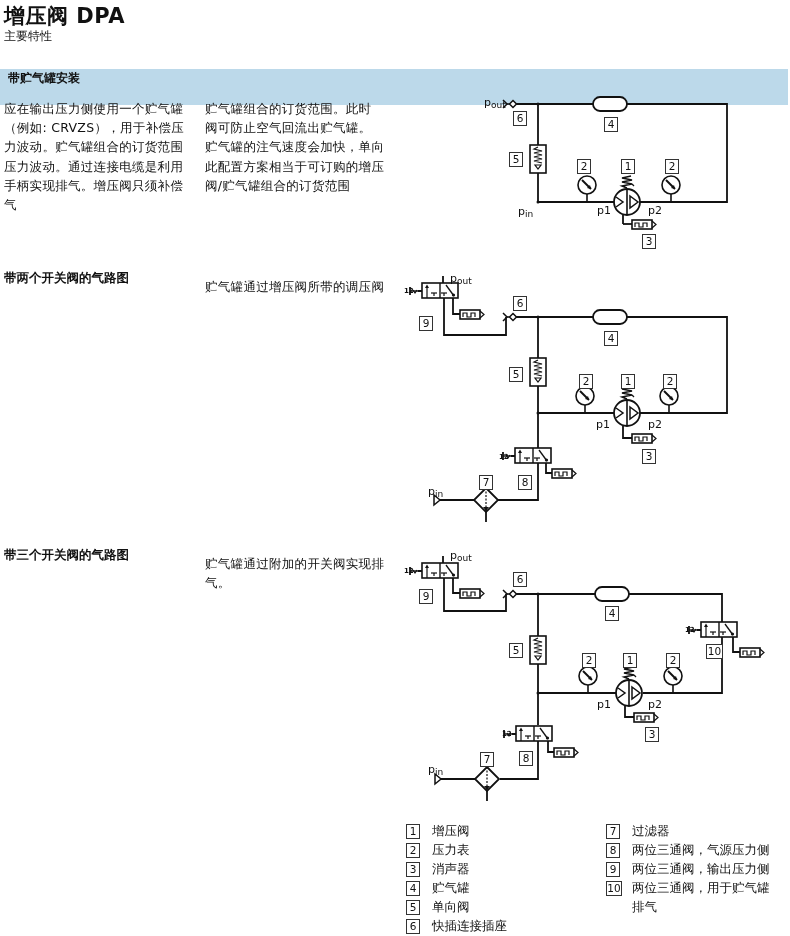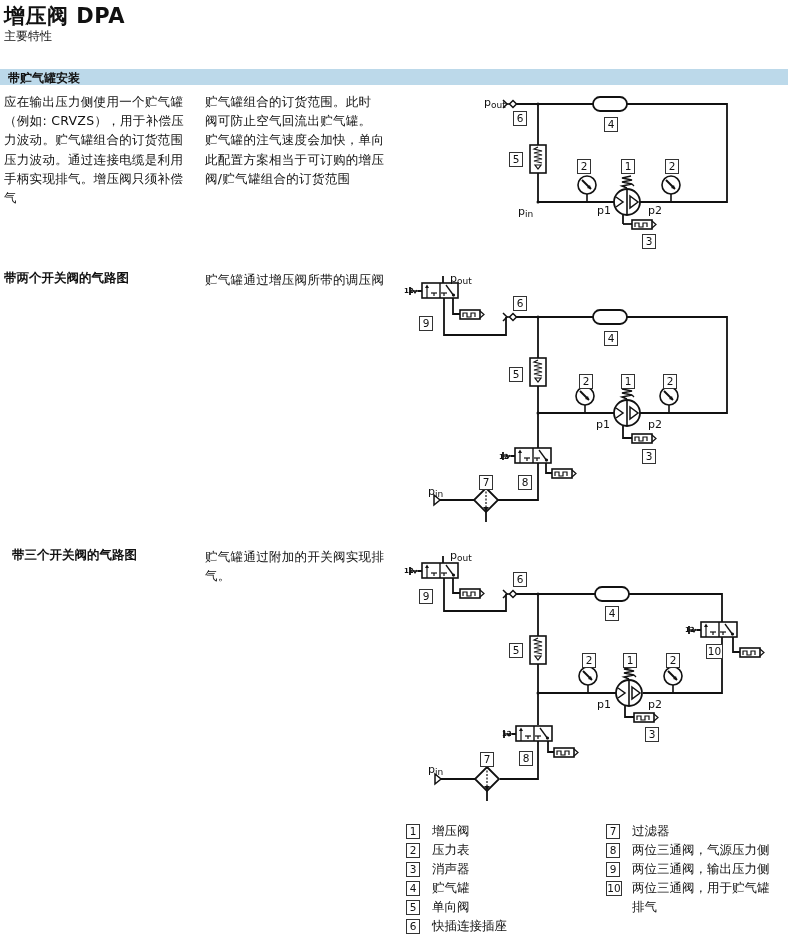--- a/index.html
+++ b/index.html
@@ -1,29 +1,29 @@
 <!DOCTYPE html>
 <html><head>
 <meta charset="utf-8">
 <style>
   html, body { margin:0; padding:0; background:#ffffff; }
   body { width:790px; height:936px; position:relative; overflow:hidden;
          font-family:"DejaVu Sans", "Liberation Sans", sans-serif; color:#111; }
   .abs { position:absolute; }
   #title { left:4px; top:2px; font-size:21px; font-weight:bold; letter-spacing:0.5px; }
   #subtitle { left:4px; top:28px; font-size:12px; }
-  #section-bar { left:0; top:69px; width:788px; height:16px; background:#bcd9ea;text-align:right; }
+  #section-bar { left:0; top:69px; width:788px; height:36px; background:#bcd9ea;text-align:right; }
   #section-bar span { position:absolute; left:8px; top:1px; font-size:12px; font-weight:bold; }
-  .para { font-size:12.5px; line-height:19.2px; letter-spacing:0.3px; }
+  .para { font-size:12.5px; line-height:19.2px; letter-spacing:0.3px;margin-top:7px; }
   #p-left { left:4px; top:92px; width:186px; }
   #p-right { left:205px; top:92px; width:190px; }
   .sub-heading { font-size:12.5px; font-weight:bold; }
   #h2 { left:4px; top:270px; }
   #p2 { left:205px; top:270px; width:190px; }
-  #h3 { left:12px; top:547px; }
+  #h3 { left:4px; top:547px; }
   #p3 { left:205px; top:547px; width:190px; }
   svg.diag { position:absolute; left:0; top:0; width:790px; height:936px; overflow:visible; }
   .legend { position:absolute; font-size:12.5px; }
   .legend .row { height:19px; display:flex; align-items:center; }
   .legend .num { display:inline-block; width:12px; height:13px; border:1px solid #333; font-size:10.5px;
                  text-align:center; line-height:13px; margin-right:12px; box-sizing:content-box; }
   .legend .num.wide { width:14px; margin-right:10px; }
   .legend .cont { padding-left:26px; }
 </style>
 </head>

